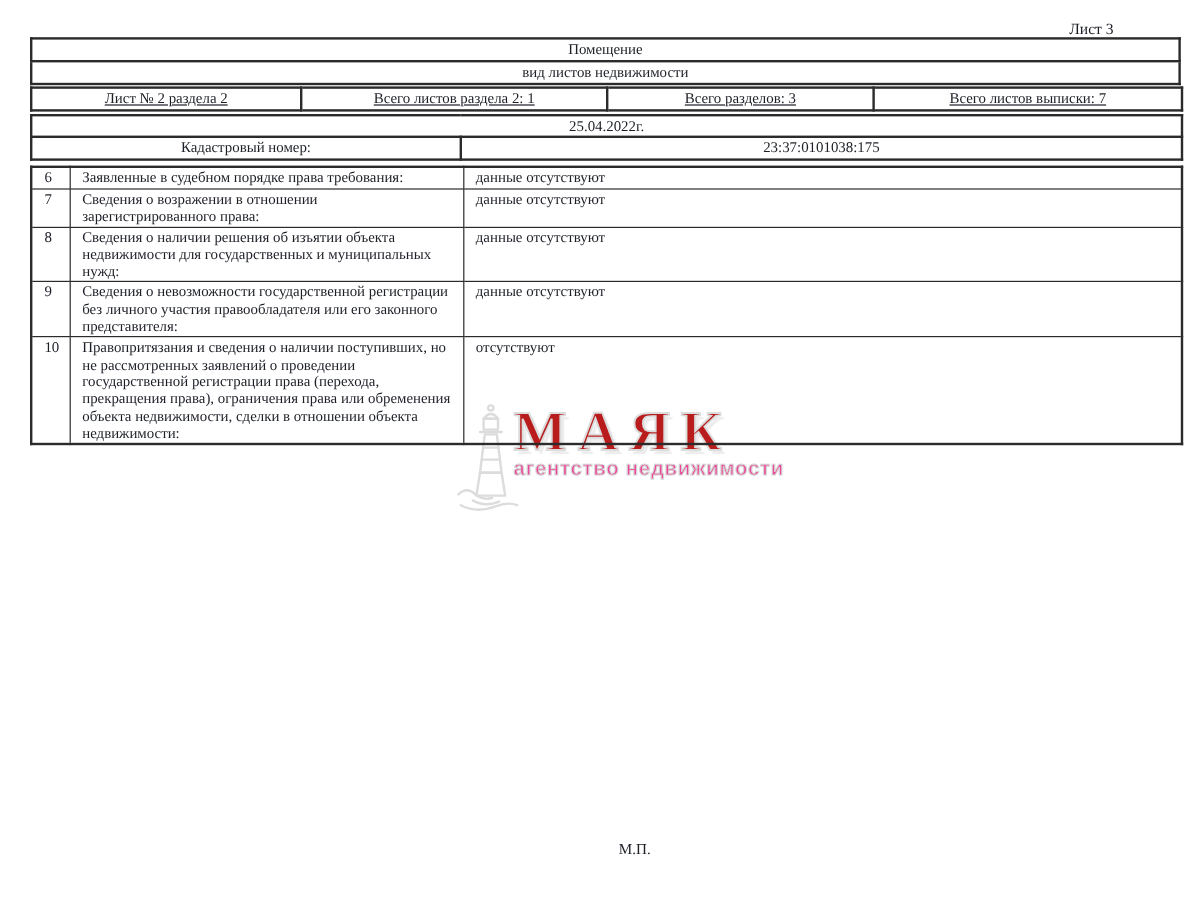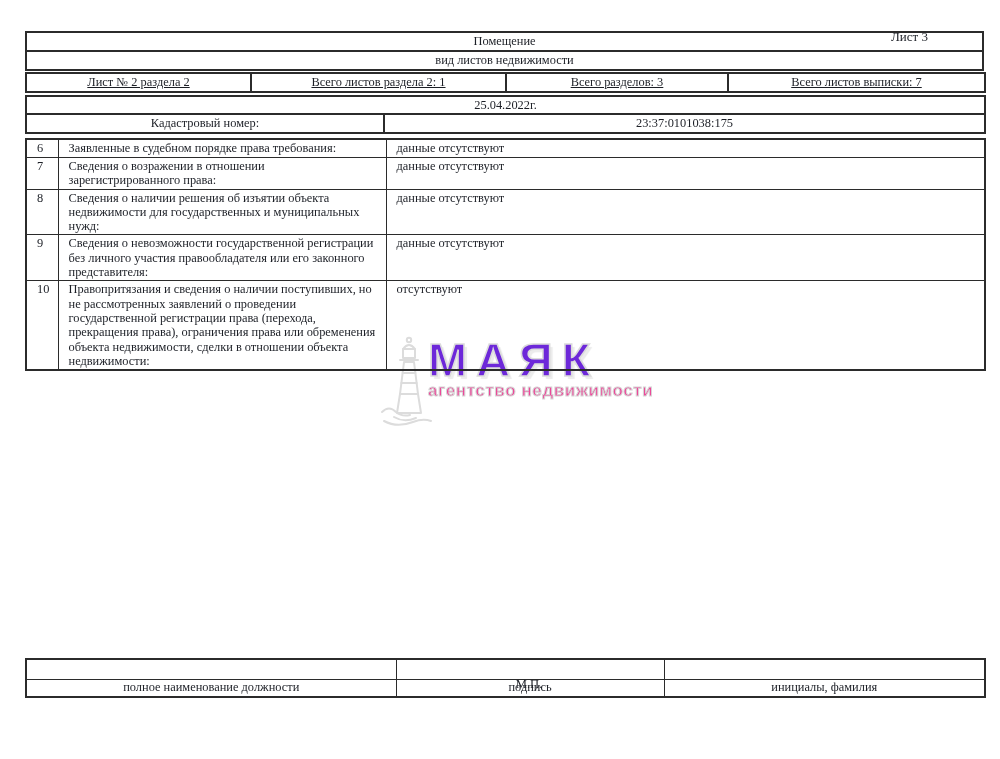--- a/index.html
+++ b/index.html
@@ -3,21 +3,21 @@
 <meta charset="utf-8">
 <style>
   html,body { margin:0; padding:0; }
   body {
     width:1000px; height:759px; background:#ffffff;
     font-family:"Liberation Serif","DejaVu Serif",serif;
     color:#1c1f26;
   }
   .page { position:relative; width:1000px; height:759px; background:#ffffff; overflow:hidden; }
 
-  .sheet-label { position:absolute; top:29px; right:72px; font-size:13px; z-index:2;text-align:center; }
+  .sheet-label { position:absolute; top:16px; right:72px; font-size:13px; z-index:2;text-align:center; }
 
   table { border-collapse:collapse; table-layout:fixed; position:absolute; left:25px; width:959px; z-index:1; background:transparent; }
   td {
     font-size:12.4px; line-height:14.3px; padding:1px 10px; vertical-align:top;
     background:transparent; overflow:hidden;
   }
 
   
   .tbl-a { top:31px; }
   .tbl-a td { border:2px solid #2b2b2b; text-align:center; height:15px; }
@@ -37,31 +37,32 @@
   .row-h2 td { height:28px; }
   .row-h3 td { height:42px; }
   .row-h6 td { height:85px; }
 
   
   .tbl-sign { top:658px; border:2px solid #2b2b2b; }
   .tbl-sign td { border:1px solid #2b2b2b; text-align:center; }
   .tbl-sign .sig-blank td { height:17px; }
   .tbl-sign .sig-labels td { height:13px; line-height:13.5px; }
 
-  .stamp-label { position:absolute; left:395px; top:677px; width:268px; text-align:center; font-size:12.6px; z-index:1; }
+  .stamp-label { position:absolute; left:395px; top:701px; width:268px; text-align:center; font-size:12.6px; z-index:1; }
 
   
   .watermark { position:absolute; left:370px; top:334px; width:320px; height:95px; z-index:0; }
   .wm-icon { position:absolute; left:10px; top:2px; }
   .wm-text { position:absolute; left:58px; top:6px; width:260px; font-family:"Liberation Sans","DejaVu Sans",sans-serif; }
   .wm-title {
     font-size:47px; font-weight:bold; line-height:40px; letter-spacing:9px;
-    color:#6d28d9; -webkit-text-stroke:1.6px #dcdcdc;
+    color:#b91c1c; -webkit-text-stroke:1.6px #dcdcdc;
     text-shadow:3px 3px 1px #ececec;
     white-space:nowrap;
+    font-family:Liberation Serif, serif;
   }
   .wm-subtitle {
     margin-top:1px; font-size:17px; font-weight:bold; letter-spacing:0.6px;
     color:#ec4899; -webkit-text-stroke:1px #d6d6d6;
     white-space:nowrap;
   }
 </style>
 </head>
 <body>
 
@@ -165,35 +166,16 @@
       <td>данные отсутствуют</td>
     </tr>
     <tr class="row-h6">
       <td>10</td>
       <td>Правопритязания и сведения о наличии поступивших, но не рассмотренных заявлений о проведении государственной регистрации права (перехода, прекращения права), ограничения права или обременения объекта недвижимости, сделки в отношении объекта недвижимости:</td>
       <td>отсутствуют</td>
     </tr>
   </tbody>
     </table>
 
-  <table class="tbl-sign">
-    <colgroup>
-        <col style="width:370px">
-        <col style="width:268px">
-        <col style="width:321px">
-      </colgroup>
-    <tbody>
-        <tr class="sig-blank">
-      <td></td>
-      <td></td>
-      <td></td>
-    </tr>
-    <tr class="sig-labels">
-      <td>полное наименование должности</td>
-      <td>подпись</td>
-      <td>инициалы, фамилия</td>
-    </tr>
-  </tbody>
-    </table>
 
   <div class="stamp-label">М.П.</div>
 
 </div>
 
 </body></html>

